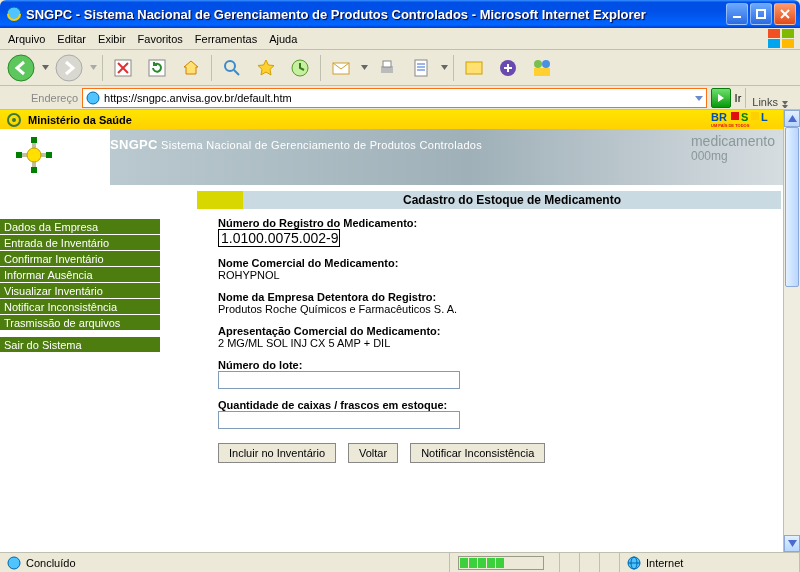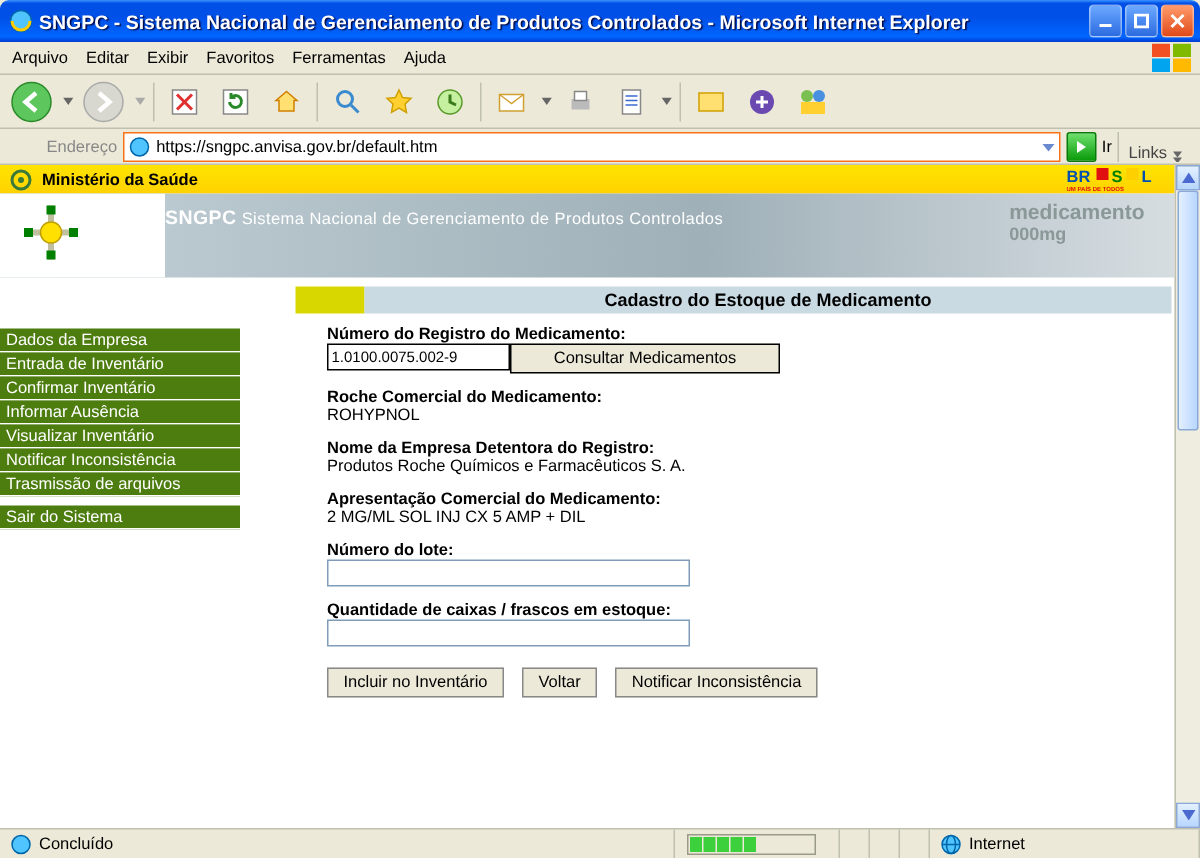--- a/index.html
+++ b/index.html
@@ -40,36 +40,36 @@
 
 .minbar { height:19px; background:linear-gradient(to bottom,#ffe400,#ffd200); display:flex; align-items:center; padding-left:6px; font-weight:bold; font-size:11px; color:#000; position:relative; }
 .minbar .gear { width:16px; height:16px; margin-right:6px; }
 .brasil-logo { position:absolute; right:2px; top:0; height:18px; }
 
 .banner { height:56px; background:linear-gradient(to right,#c3d1d7,#9fb0b8 60%,#d6dde1); display:flex; align-items:flex-start; position:relative; overflow:hidden; }
 .banner .left-art { width:110px; height:56px; position:relative; background:#fff; }
 .banner .cross { position:absolute; left:14px; top:6px; }
 .banner .sngpc-text { margin-top:8px; color:#fff; font-size:11px; letter-spacing:.3px; }
 .banner .sngpc-text b { font-size:13px; }
-.banner .med-text { position:absolute; right:20px; top:4px; color:#8a9898; font-weight:bold; }
+.banner .med-text { position:absolute; right:8px; top:4px; color:#8a9898; font-weight:normal; }
 .banner .med-text .l1 { font-size:14px; }
 .banner .med-text .l2 { font-size:12px; }
 .layout { display:flex; }
 .sidebar { width:160px; padding-top:34px; }
 .sidebar-item { background:#4d7c0f; color:#fff; font-size:11px; padding:2px 4px; border-bottom:1px solid #fff; height:16px; display:flex; align-items:center; }
 .sidebar-sep { height:6px; }
 .main { flex:1; padding:6px 2px 0 2px; }
 .heading-row { display:flex; height:18px;padding-left:35px; }
 .heading-row .yellow-bar { width:46px; background:#d8d800; }
 .heading-row .title-cell { flex:1; background:#c9dae3; font-weight:bold; text-align:center; padding-top:2px; font-size:12px; }
 .form-area { padding:8px 0 0 56px; font-size:11px; }
 .form-area .grp { margin-bottom:10px; }
 .form-area .lbl { font-weight:bold; display:block; }
 .reg-row { display:flex; gap:0; }
-.reg-row input { width:122px; height:18px; border:1px solid #000; font-family:inherit; font-size:10px; padding-left:2px; }
+.reg-row input { width:122px; height:18px; border:1px solid #000; font-family:inherit; font-size:14px; padding-left:2px; }
 .reg-row button { height:20px; width:180px; border:1px solid #000; background:#ece9d8; font-family:inherit; font-size:11px; margin-left:0; }
 .txt-input { width:242px; height:18px; border:1px solid #7f9db9; background:#fff; font-family:inherit; font-size:11px; }
 .btn-row { display:flex; gap:12px; padding:4px 0 0 56px; }
 .btn-row button { height:20px; border:1px solid #888; background:#ece9d8; font-family:inherit; font-size:11px; padding:0 10px; }
 
 .statusbar { height:20px; background:#ece9d8; border-top:1px solid #c0c0b0; display:flex; align-items:center; font-size:11px; }
 .statusbar .cell { border-right:1px solid #c0c0b0; height:100%; display:flex; align-items:center; padding:0 6px; }
 .progress { width:86px; height:14px; border:1px solid #9a9a88; display:flex; gap:1px; padding:1px; margin-left:2px; }
 .progress .seg { width:8px; background:#3cd03c; }
 .progress .seg.off { background:transparent; }
@@ -331,25 +331,24 @@
         <div class="heading-row">
           <div class="yellow-bar"></div>
           <div class="title-cell">Cadastro do Estoque de Medicamento</div>
         </div>
 
         <div class="form-area">
           <div class="grp">
             <span class="lbl">Número do Registro do Medicamento:</span>
             <div class="reg-row">
               <input type="text" value="1.0100.0075.002-9" style="">
-              <button>Consultar Medicamentos</button>
             </div>
           </div>
           <div class="grp">
-            <span class="lbl">Roche Comercial do Medicamento:</span>
+            <span class="lbl">Nome Comercial do Medicamento:</span>
             <span>ROHYPNOL</span>
           </div>
           <div class="grp">
             <span class="lbl">Nome da Empresa Detentora do Registro:</span>
             <span>Produtos Roche Químicos e Farmacêuticos S. A.</span>
           </div>
           <div class="grp">
             <span class="lbl">Apresentação Comercial do Medicamento:</span>
             <span>2 MG/ML SOL INJ CX 5 AMP + DIL</span>
           </div>

